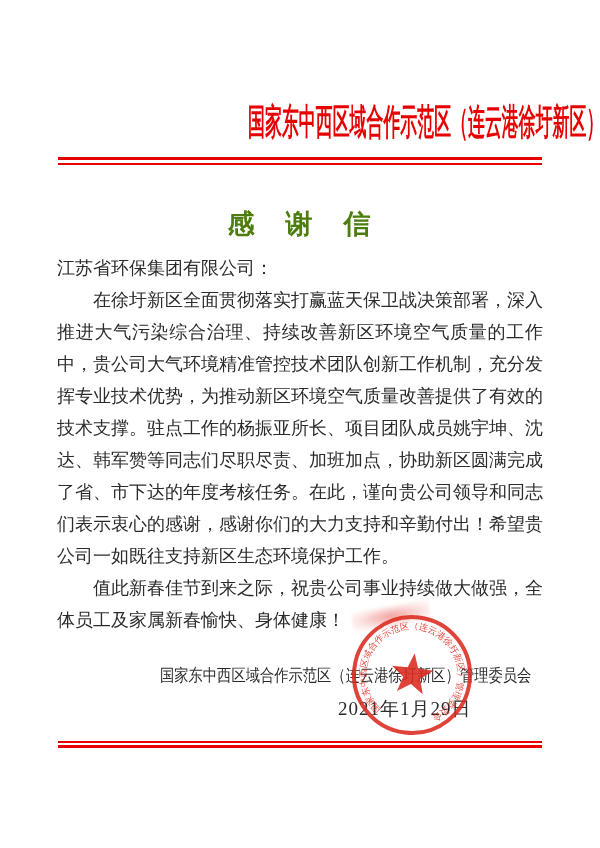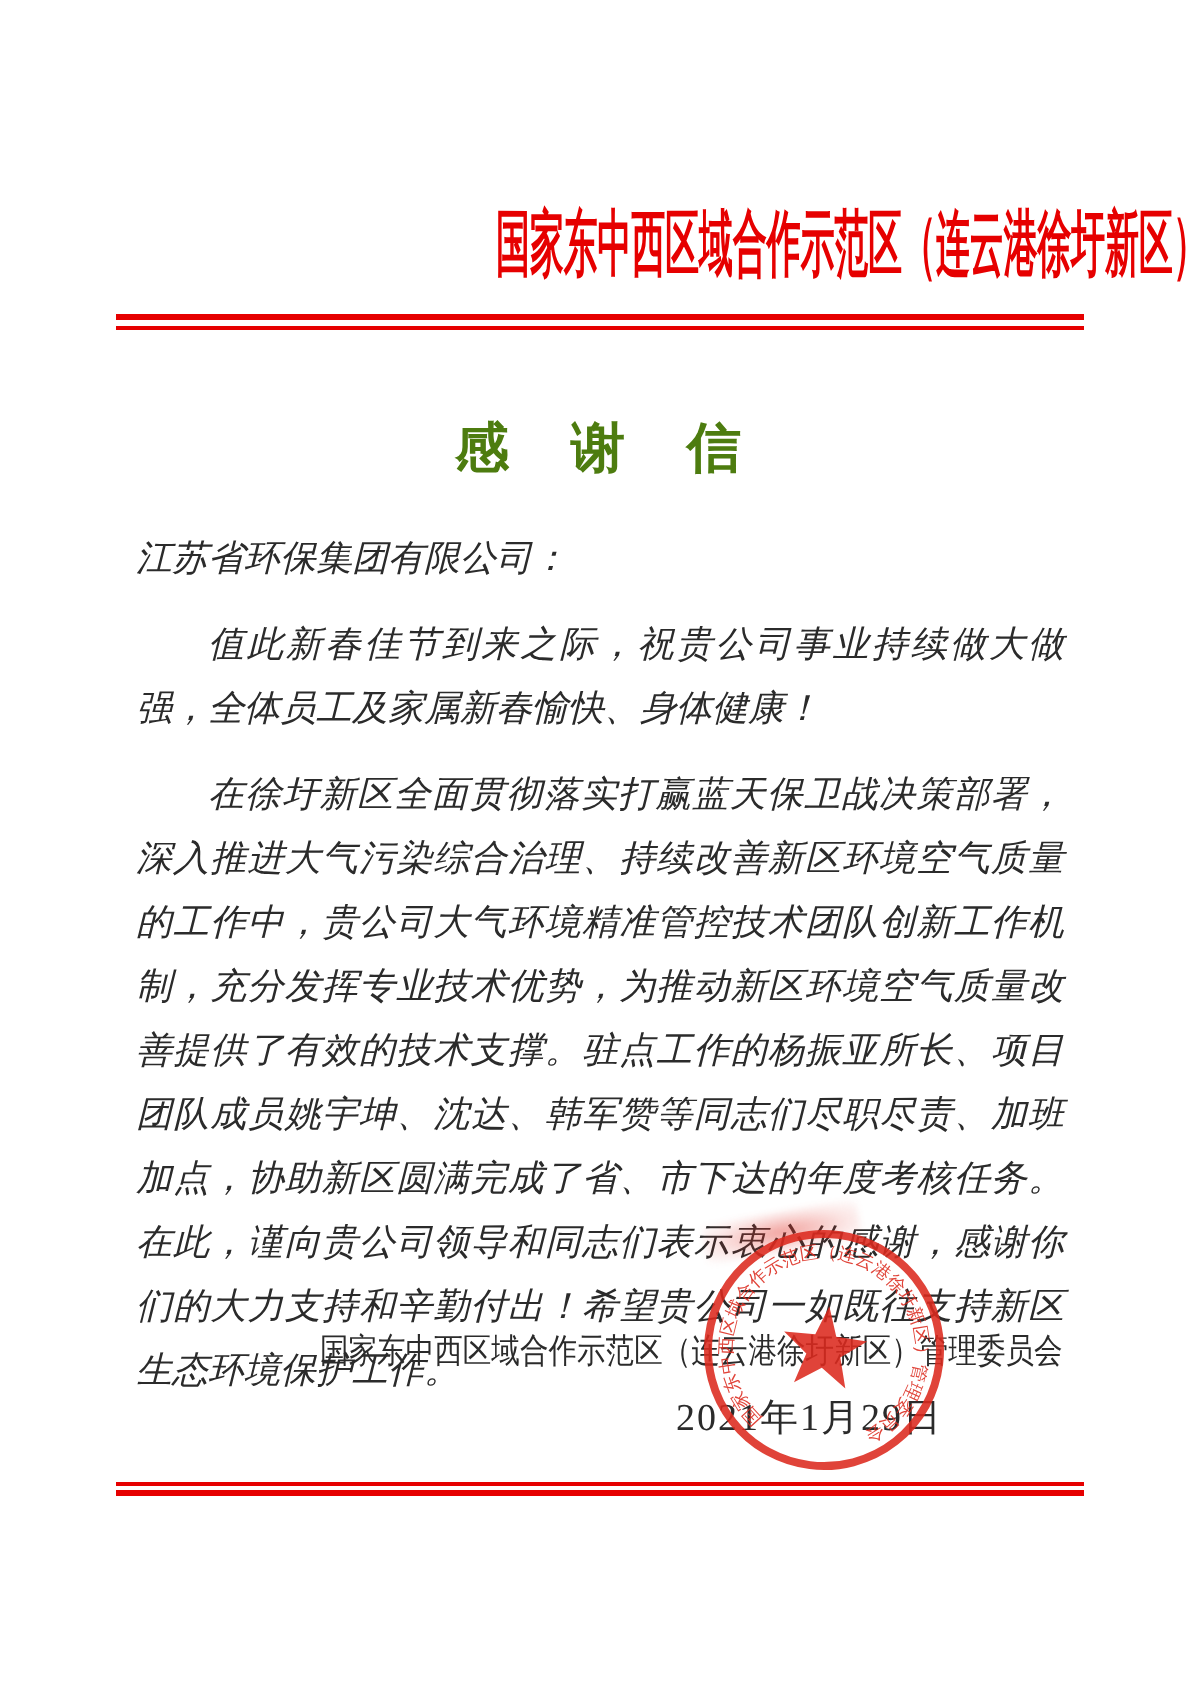--- a/index.html
+++ b/index.html
@@ -55,21 +55,21 @@
     position: absolute;
     top: 252px;
     left: 57px;
     width: 486px;
     font-size: 18px;
     line-height: 32px;
     text-align: justify;
     word-break: break-all;
     color: #2b2b2b;
   }
-  .body-block p { margin: 11px; text-indent: 2em; font-style: italic; }
+  .body-block p { margin: 0; text-indent: 2em; }
   .body-block p.salutation { text-indent: 0; }
 
   
   .signature {
     position: absolute;
     top: 664px;
     left: 160px;
     white-space: nowrap;
     font-size: 17px;
     color: #2b2b2b;
@@ -117,22 +117,22 @@
   <div class="org-title-wrap">
     <div class="org-title">国家东中西区域合作示范区（连云港徐圩新区）管理委员会</div>
   </div>
   <div class="rule-thick hdr-rule-thick"></div>
   <div class="rule-thin hdr-rule-thin"></div>
 
   <div class="letter-title">感　谢　信</div>
 
   <div class="body-block">
     <p class="salutation">江苏省环保集团有限公司：</p>
+    <p>在徐圩新区全面贯彻落实打赢蓝天保卫战决策部署，深入推进大气污染综合治理、持续改善新区环境空气质量的工作中，贵公司大气环境精准管控技术团队创新工作机制，充分发挥专业技术优势，为推动新区环境空气质量改善提供了有效的技术支撑。驻点工作的杨振亚所长、项目团队成员姚宇坤、沈达、韩军赞等同志们尽职尽责、加班加点，协助新区圆满完成了省、市下达的年度考核任务。在此，谨向贵公司领导和同志们表示衷心的感谢，感谢你们的大力支持和辛勤付出！希望贵公司一如既往支持新区生态环境保护工作。</p>
     <p>值此新春佳节到来之际，祝贵公司事业持续做大做强，全体员工及家属新春愉快、身体健康！</p>
-    <p>在徐圩新区全面贯彻落实打赢蓝天保卫战决策部署，深入推进大气污染综合治理、持续改善新区环境空气质量的工作中，贵公司大气环境精准管控技术团队创新工作机制，充分发挥专业技术优势，为推动新区环境空气质量改善提供了有效的技术支撑。驻点工作的杨振亚所长、项目团队成员姚宇坤、沈达、韩军赞等同志们尽职尽责、加班加点，协助新区圆满完成了省、市下达的年度考核任务。在此，谨向贵公司领导和同志们表示衷心的感谢，感谢你们的大力支持和辛勤付出！希望贵公司一如既往支持新区生态环境保护工作。</p>
   </div>
 
   <div class="signature">国家东中西区域合作示范区（连云港徐圩新区）管理委员会</div>
   <div class="date">2021年1月29日</div>
 
   <div class="seal-smudge"></div>
 
   <svg class="seal" viewBox="0 0 124 124">
     <g fill="none" stroke="none" opacity="0.88">
       <circle cx="62" cy="62" r="58" stroke="#dc2a1e" stroke-width="4" fill="none"></circle>

